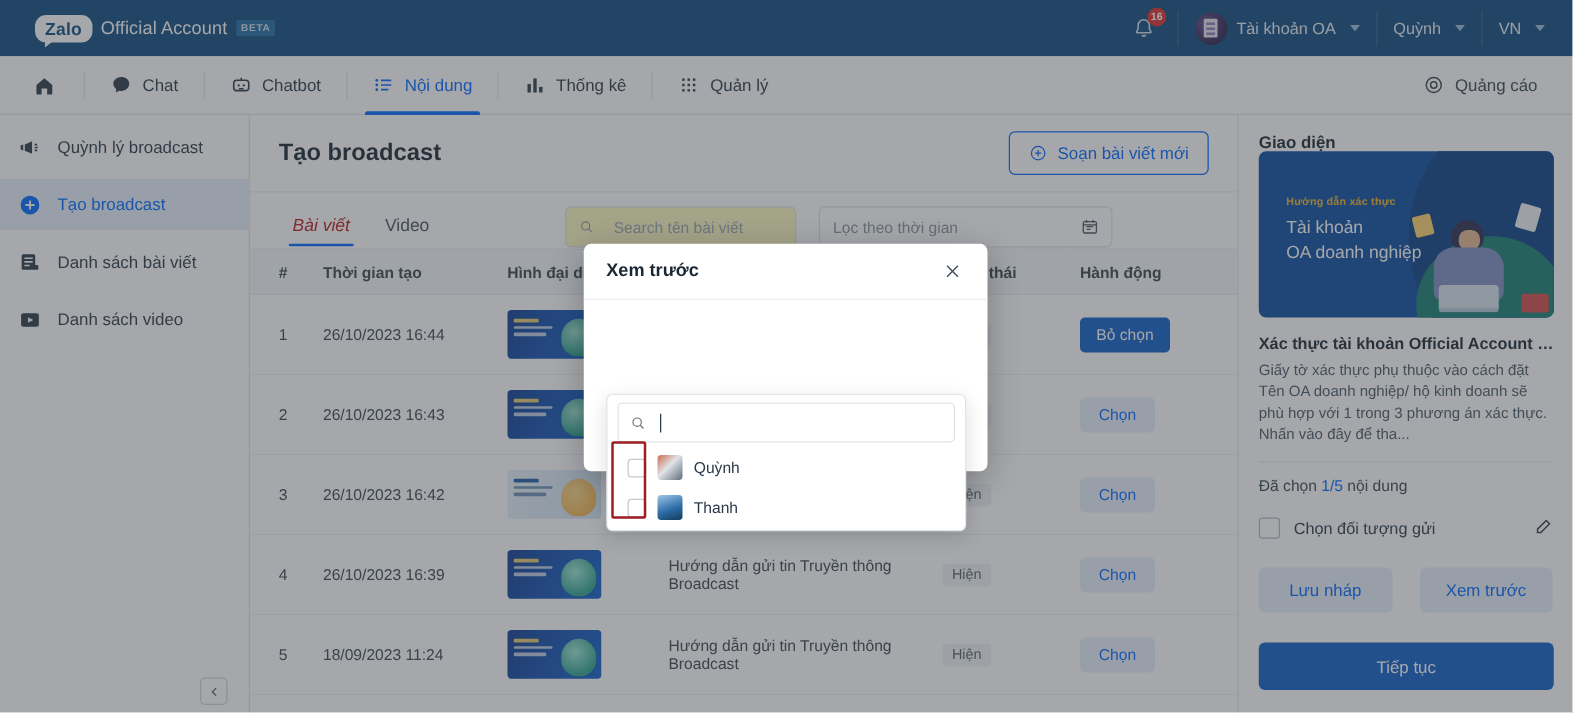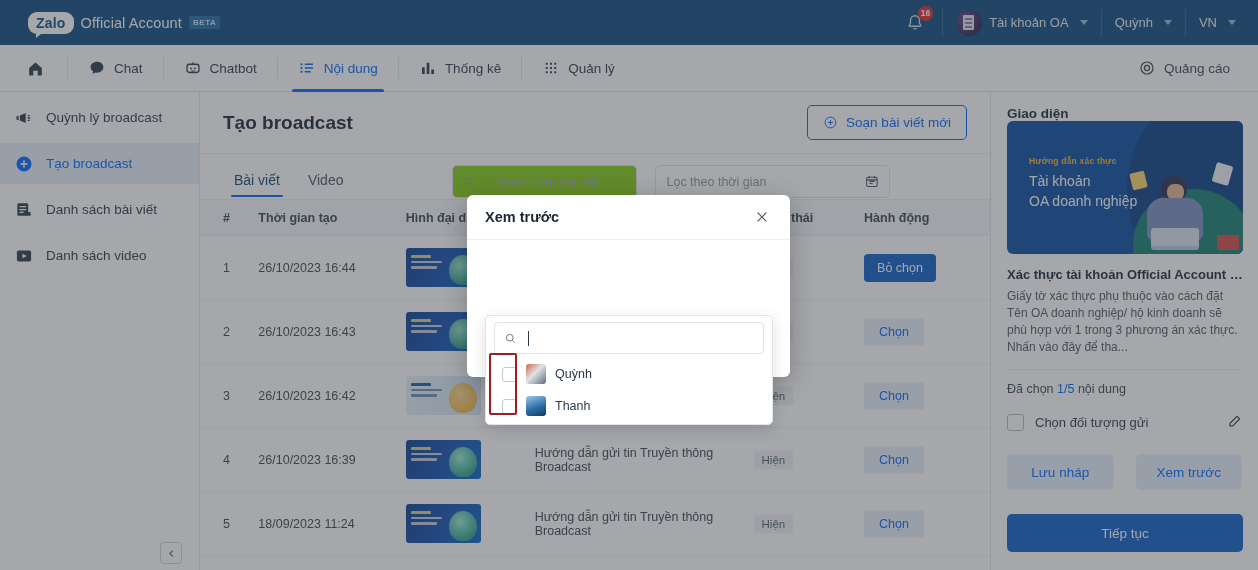--- a/index.html
+++ b/index.html
@@ -131,29 +131,29 @@
     font-size: 13.5px; border-radius: 5px; padding: 9px 15px; cursor: pointer;
     font-family: inherit;
   }
 
   .toolbar { display: flex; align-items: center; padding: 10px 23px 0 23px; }
   .tabs { display: flex; gap: 6px; }
   .tab {
     font-size: 14px; color: #46535f; padding: 8px 11px 11px 11px;
     cursor: pointer; position: relative;
   }
-  .tab.active { color: #0c4a6e; }
+  .tab.active { color: #b91c1c; font-style: italic; }
   .tab.active:after {
     content: ""; position: absolute; left: 8px; right: 8px; bottom: 2px;
     height: 2.5px; background: #0068ff; border-radius: 2px;
   }
   .search-box {
     margin-left: 98px; width: 185px; height: 33px;
-    border: 1px solid #dfe3e7; border-radius: 5px; background: #84cc16;
-    display: flex; align-items: center; gap: 20px; padding: 0 10px;
+    border: 1px solid #dfe3e7; border-radius: 5px; background: #fef9c3;
+    display: flex; align-items: center; gap: 15px; padding: 0 10px;
   }
   .search-box input {
     border: 0; outline: 0; font-size: 12.5px; color: #46535f;
     font-family: inherit; width: 100%; background: transparent;
   }
   .search-box input::placeholder { color: #9aa5af; }
   .date-box {
     margin-left: 18px; width: 235px; height: 33px;
     border: 1px solid #dfe3e7; border-radius: 5px; background: #fff;
     display: flex; align-items: center; padding: 0 10px;

